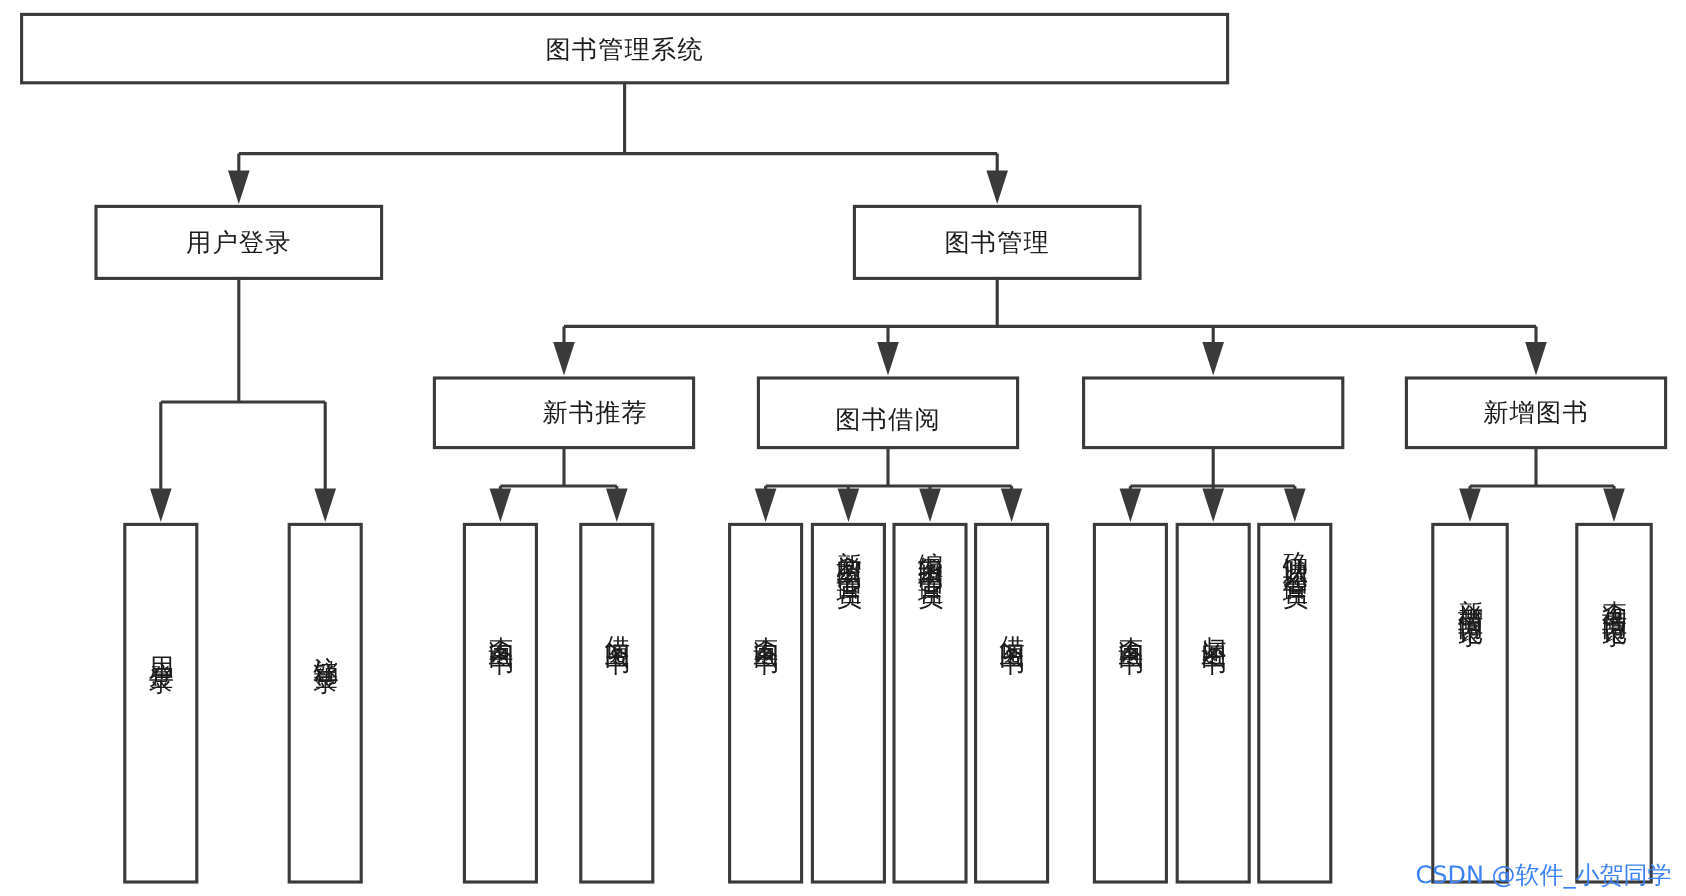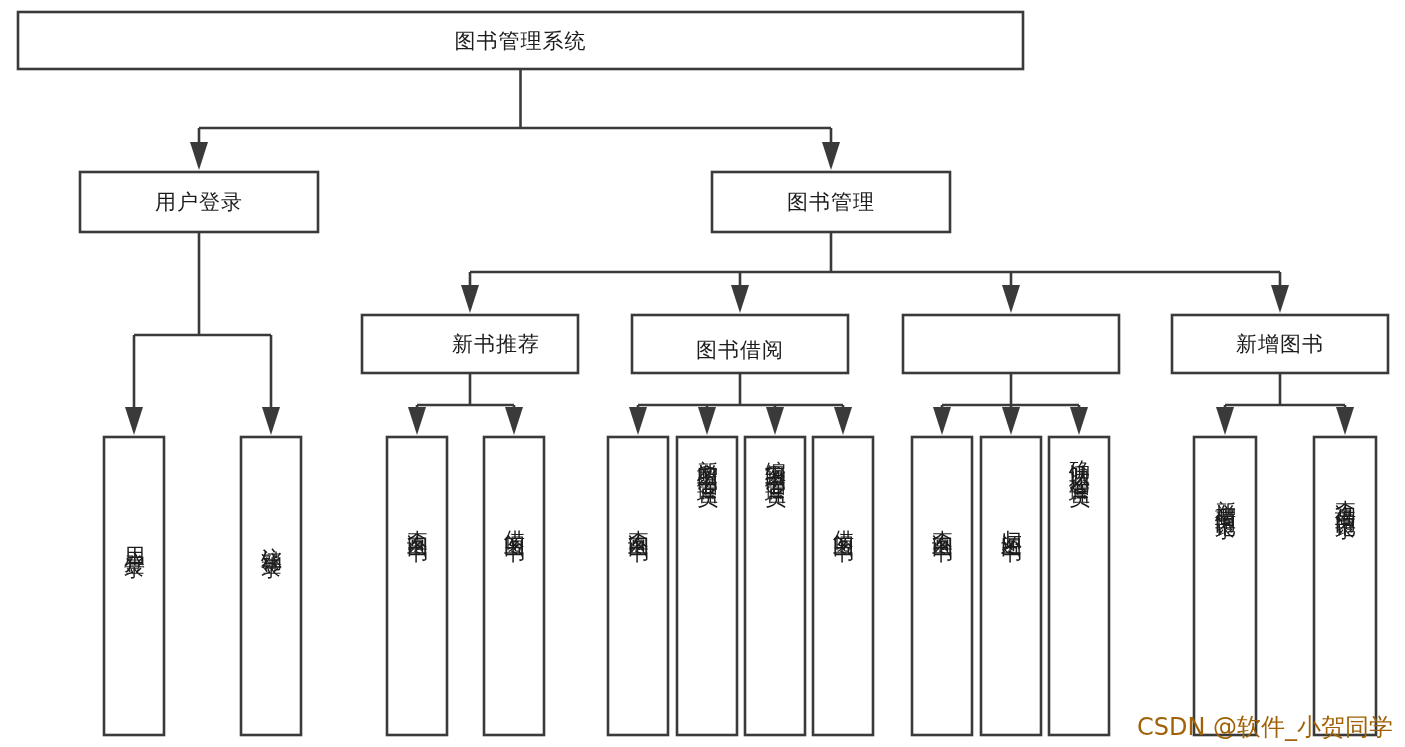--- a/index.html
+++ b/index.html
@@ -69,22 +69,22 @@
     font-size: 21px;
     letter-spacing: 1px;
     color: #1c1c1c;
     white-space: nowrap;
   }
   #watermark {
     position: absolute;
     right: 12px;
     bottom: 4px;
     font-family: "DejaVu Sans", "Liberation Sans", sans-serif;
-    font-size: 24px;
-    color: #a16207;
+    font-size: 20px;
+    color: #3b82f6;
     white-space: nowrap;
     pointer-events: none;
   }
 </style>
 </head>
 <body>
 
 <div id="diagram-root">
 
   <svg id="diagram-svg" viewBox="0 0 1405 747" xmlns="http://www.w3.org/2000/svg">

